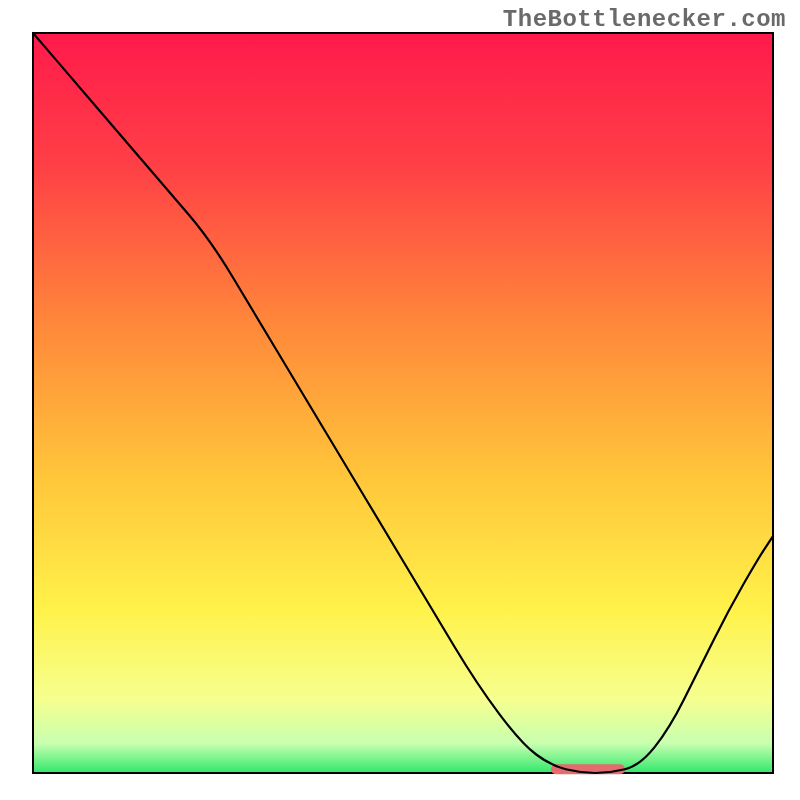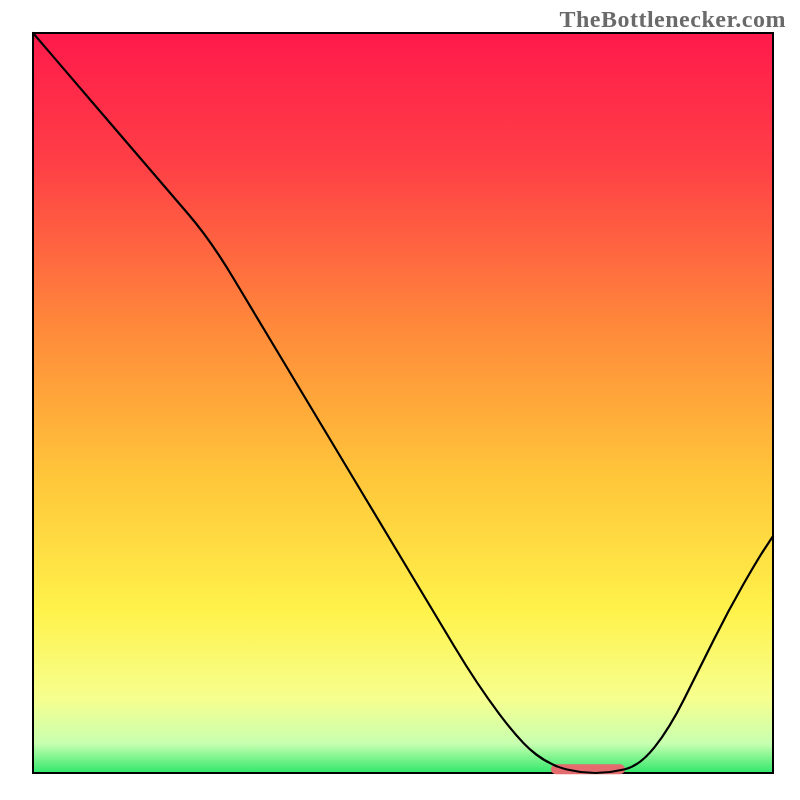--- a/index.html
+++ b/index.html
@@ -15,21 +15,21 @@
     width: 800px;
     height: 800px;
   }
   svg {
     display: block;
   }
   .watermark {
     position: absolute;
     top: 6px;
     right: 14px;
-    font-family: Liberation Serif, serif;
+    font-family: Liberation Mono, monospace;
     font-size: 24px;
     font-weight: 700;
     color: #6a6a6a;
     letter-spacing: 0.5px;
   }
 </style>
 </head>
 <body>
 
 <div class="canvas-wrap">

